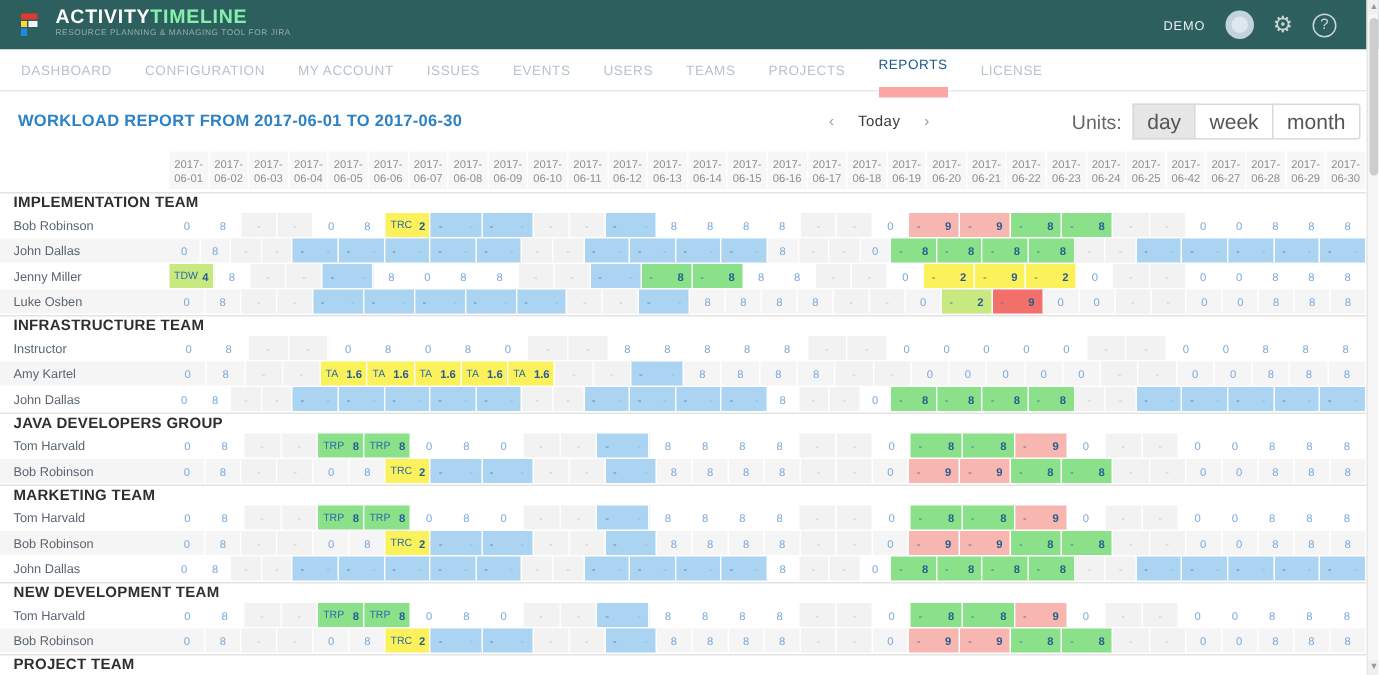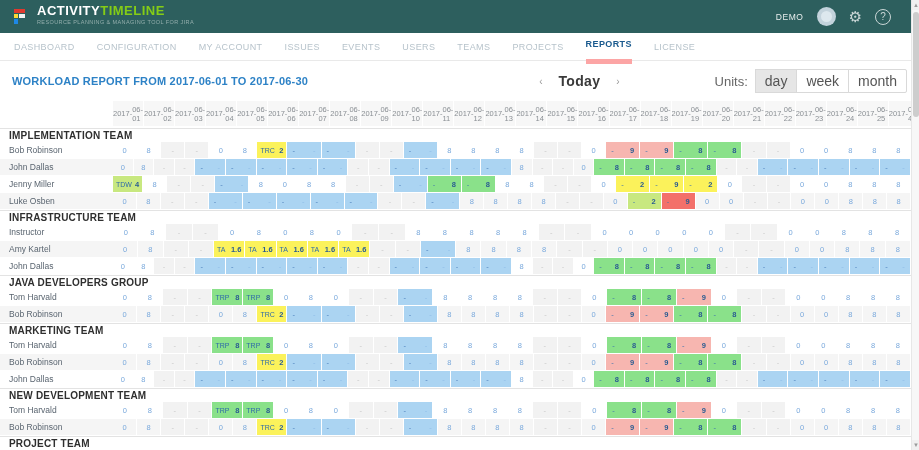--- a/index.html
+++ b/index.html
@@ -11,57 +11,57 @@
   .topbar { height:33px; background:#2d5f5e; display:flex; align-items:center; padding:0 14px; }
   .logo { display:flex; align-items:center; gap:7px; }
   .logo-mark { position:relative; width:16px; height:15px; flex:none; }
   .logo-mark .r { position:absolute; left:0; top:0; width:11px; height:4px; background:#e0392e; }
   .logo-mark .y { position:absolute; left:0; top:5px; width:4px; height:4px; background:#fdd835; }
   .logo-mark .wht { position:absolute; left:5px; top:5px; width:6px; height:4px; background:#f2f2f2; }
   .logo-mark .b { position:absolute; left:0; top:10px; width:4px; height:5px; background:#1e88e5; }
   .logo-text { line-height:11px; }
   .logo-line1 { font-size:13px; font-weight:bold; letter-spacing:.5px; }
   .logo-activity { color:#ffffff; }
-  .logo-timeline { color:#84cc16; }
+  .logo-timeline { color:#86efac; }
   .logo-sub { font-size:5.5px; color:#93aeac; letter-spacing:.4px; margin-top:1px; }
   .top-right { margin-left:auto; display:flex; align-items:center; gap:13px; padding-right:14px; }
   .demo-label { color:#e8eeee; font-size:8.5px; letter-spacing:.6px; }
   .avatar { width:19px; height:19px; border-radius:50%; background:#c3d3dc; position:relative; }
   .avatar::after { content:""; position:absolute; left:4px; top:4px; width:11px; height:11px;
                    border-radius:50%; background:#dde8ee; }
   .gear { color:#c9d6d6; font-size:15px; line-height:15px; }
   .help { width:16px; height:16px; border:1.4px solid #c9d6d6; border-radius:50%; color:#c9d6d6;
           font-size:10px; display:flex; align-items:center; justify-content:center; }
 
   
   .nav { height:28px; display:flex; align-items:center; gap:22px; padding:0 14px;
          border-bottom:1px solid #e9e9e9; background:#fff; }
   .nav-item { font-size:9px; letter-spacing:.4px; color:#b7c3cb; cursor:pointer; line-height:30px; }
-  .nav-item.active { color:#1a5a8e; font-weight:bold; border-bottom:5px solid #fca5a5; }
+  .nav-item.active { color:#1a5a8e; font-weight:normal; border-bottom:7px solid #fca5a5; }
 
   
   .toolbar { height:40px; display:flex; align-items:center; padding:0 12px; }
   .report-title { font-size:11px; font-weight:bold; color:#2d82c6; letter-spacing:.2px; flex:1; }
   .today-nav { display:flex; align-items:center; gap:16px; margin-right:95px; }
   .arrow { color:#9a9a9a; font-size:10px; cursor:pointer; }
-  .today-label { font-size:14px; font-weight:bold; color:#3a3a3a; letter-spacing:.3px; }
+  .today-label { font-size:10px; font-weight:normal; color:#3a3a3a; letter-spacing:.3px; }
   .units { display:flex; align-items:center; }
   .units-label { font-size:13px; color:#666; margin-right:8px; }
   .unit-btn { font-size:14px; color:#555; background:#fff; border:1px solid #d9d9d9;
               padding:3px 9px; margin-left:-1px; cursor:pointer; }
   .unit-btn:first-of-type { margin-left:0; border-radius:2px 0 0 2px; }
   .unit-btn:last-of-type { border-radius:0 2px 2px 0; }
   .unit-btn.active { background:#e6e6e6; }
 
   
   .grid { width:911px; }
   .grid-header { display:flex; height:25px; margin-bottom:2px; }
   .name-col { width:113px; flex:none; padding-left:9px; }
   .date-cell { flex:1 1 0; min-width:0; background:#f7f7f7; border-right:1px solid #fff;
-               display:flex; flex-direction:row; align-items:center; justify-content:center;
+               display:flex; flex-direction:column; align-items:center; justify-content:center;
                font-size:7.5px; line-height:9px; color:#8a8f94; }
   .team-row { height:14px; line-height:14px; border-top:1px solid #e3e3e3; font-size:10px;
               font-weight:bold; color:#2f2f2f; padding-left:9px; letter-spacing:.2px; background:#fff; }
   .member-row { display:flex; height:16px; margin-bottom:1px; background:#fff; }
   .member-row.alt { background:#f5f5f5; }
   .member-name { width:113px; flex:none; font-size:8.5px; color:#5a6570; line-height:16px;
                  padding-left:9px; white-space:nowrap; overflow:hidden; }
   .cell { flex:1 1 0; min-width:0; border-right:1px solid #fff; display:flex; align-items:center;
           justify-content:center; font-size:7.5px; cursor:pointer; }
   .cell.num span { color:#7aa9dc; }

